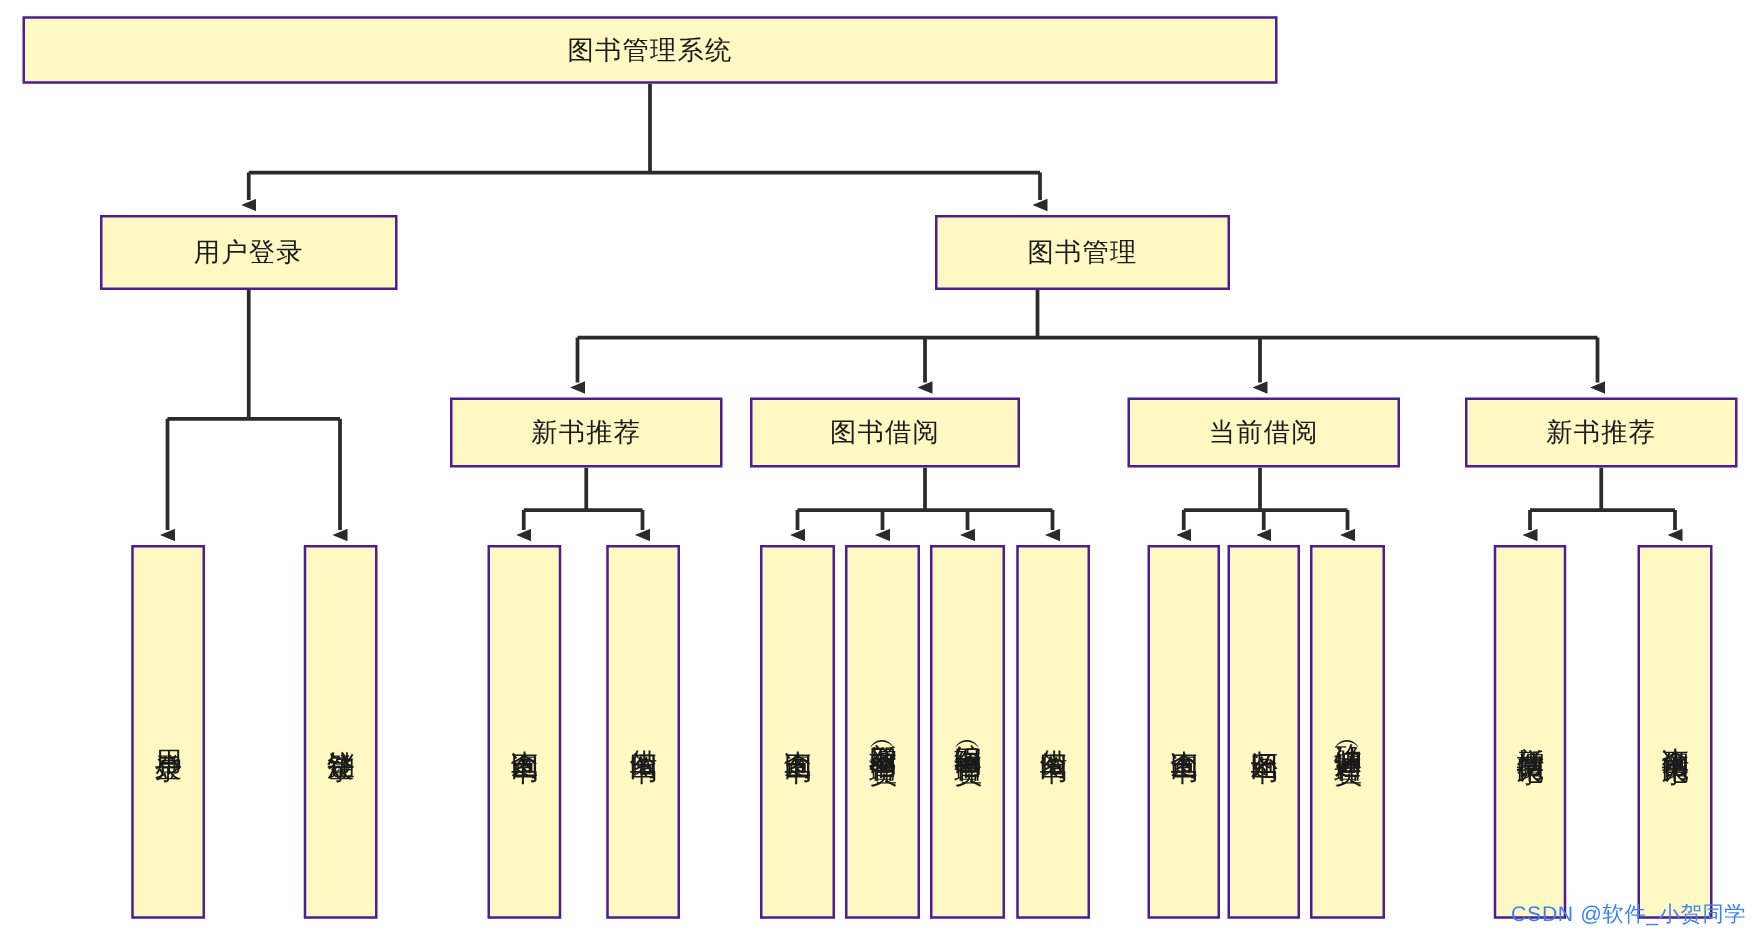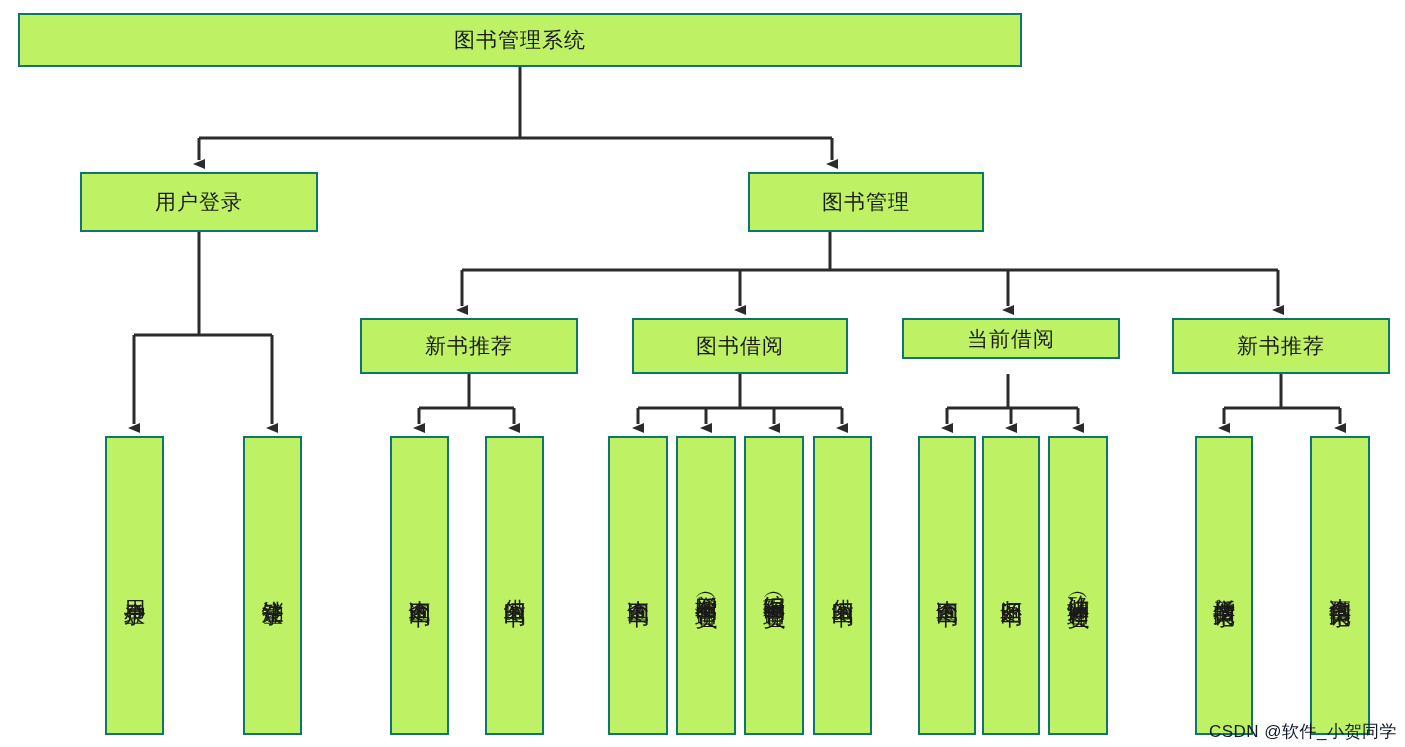--- a/index.html
+++ b/index.html
@@ -19,22 +19,22 @@
     position: absolute;
     left: 0;
     top: 0;
     width: 1405px;
     height: 747px;
     pointer-events: none;
   }
   .node {
     position: absolute;
     box-sizing: border-box;
-    border: 2px solid #0f766e;
-    background: #bef264;
+    border: 2px solid #4c1d95;
+    background: #fef9c3;
     display: flex;
     align-items: center;
     justify-content: center;
     color: #1a1a1a;
   }
   .node.h {
     font-size: 21px;
     letter-spacing: 1px;
   }
   .node.v {
@@ -48,21 +48,21 @@
     line-height: 1.12;
     letter-spacing: 2px;
     white-space: nowrap;
     color: #1a1a1a;
   }
   .watermark {
     position: absolute;
     right: 8px;
     bottom: 4px;
     font-size: 17px;
-    color: #0f172a;
+    color: #3b82f6;
     letter-spacing: 0.5px;
     white-space: nowrap;
   }
 </style>
 </head>
 <body>
 
 <div id="canvas">
 
   <svg id="wires" viewBox="0 0 1405 747">
@@ -122,24 +122,24 @@
   <div class="node h" style="left:80px; top:172px; width:238px; height:60px;">
     <span>用户登录</span>
   </div>
   <div class="node h" style="left:748px; top:172px; width:236px; height:60px;">
     <span>图书管理</span>
   </div>
 
   <div class="node h" style="left:360px; top:318px; width:218px; height:56px;font-family:Liberation Mono, monospace;">
     <span>新书推荐</span>
   </div>
-  <div class="node h" style="left:632px; top:318px; width:216px; height:56px;">
+  <div class="node h" style="left:600px; top:318px; width:216px; height:56px;">
     <span>图书借阅</span>
   </div>
-  <div class="node h" style="left:902px; top:318px; width:218px; height:41px;">
+  <div class="node h" style="left:902px; top:318px; width:218px; height:56px;">
     <span>当前借阅</span>
   </div>
   <div class="node h" style="left:1172px; top:318px; width:218px; height:56px;">
     <span>新书推荐</span>
   </div>
 
   <div class="node v" style="left:105px; top:436px; width:59px; height:299px;">
     <span class="vtext">用户登录</span>
   </div>
   <div class="node v" style="left:243px; top:436px; width:59px; height:299px;">

